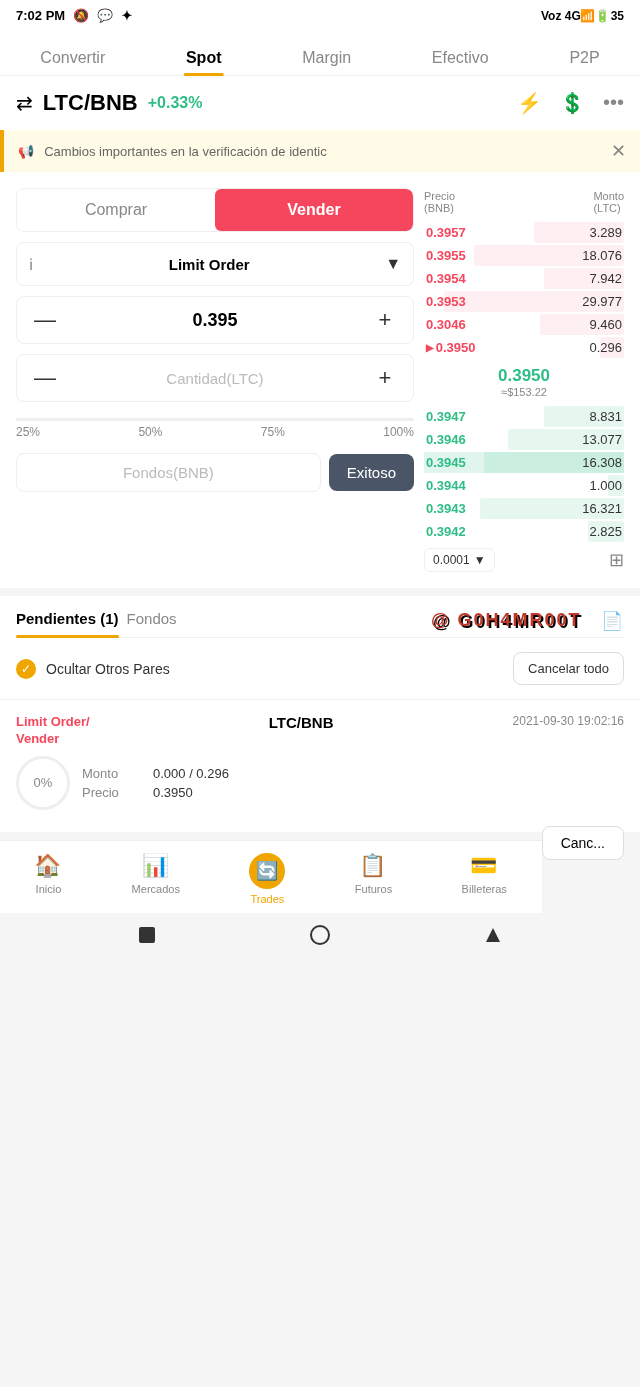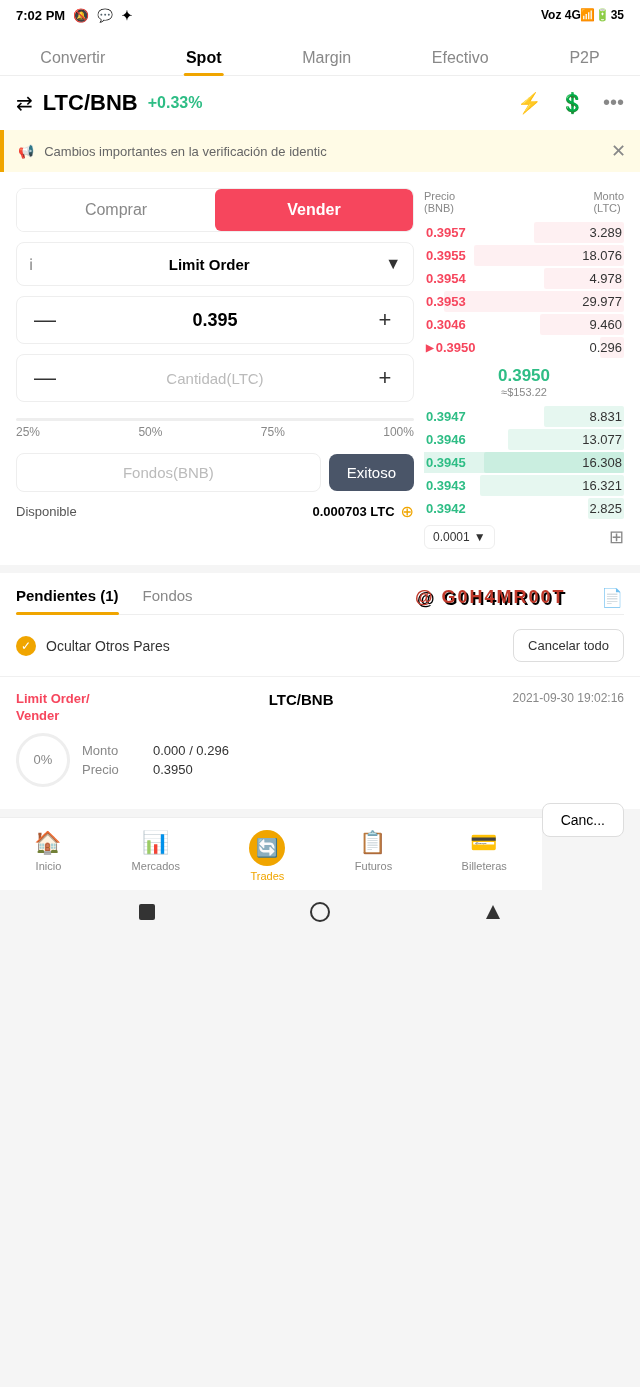--- a/index.html
+++ b/index.html
@@ -10,21 +10,21 @@
       width: 640px;
       min-height: 1387px;
       overflow-x: hidden;
     }
 
     
     .status-bar {
       background: #fff;
       display: flex;
       justify-content: space-between;
-      align-items: flex-start;
+      align-items: flex-end;
       padding: 8px 16px;
       font-size: 13px;
       font-weight: 600;
     }
     .status-left { display: flex; align-items: center; gap: 8px; }
     .status-right { display: flex; align-items: center; gap: 0; font-size: 12px; }
 
     
     .nav-tabs {
       background: #fff;
@@ -339,21 +339,21 @@
     }
 
     
     .pendientes-section {
       background: #fff;
       margin-top: 8px;
       padding: 0 16px;
     }
     .pendientes-tabs {
       display: flex;
-      gap: 24px;
+      gap: 8px;
       padding: 14px 0 0;
       border-bottom: 1px solid #eee;
     }
     .pendientes-tab {
       font-size: 15px;
       color: #888;
       padding-bottom: 10px;
       cursor: pointer;
       position: relative;
     }
@@ -602,25 +602,20 @@
         <span>75%</span>
         <span>100%</span>
       </div>
     </div>
 
     <div class="total-row">
       <div class="total-label">Fondos(BNB)</div>
       <button class="exitoso-btn">Exitoso</button>
     </div>
 
-    <div class="disponible-row">
-      <span>Disponible</span>
-      <span class="disponible-val">0.000703 LTC</span>
-      <span class="add-icon">⊕</span>
-    </div>
 
 
   </div>
 
   <div class="right-panel">
     <div class="ob-header">
       <span>Precio<br>(BNB)</span>
       <span>Monto<br>(LTC)</span>
     </div>
 
@@ -630,21 +625,21 @@
       <span class="ob-qty">3.289</span>
     </div>
     <div class="ob-row ask">
       <div class="ob-bg" style="width:75%"></div>
       <span class="ob-price">0.3955</span>
       <span class="ob-qty">18.076</span>
     </div>
     <div class="ob-row ask">
       <div class="ob-bg" style="width:40%"></div>
       <span class="ob-price">0.3954</span>
-      <span class="ob-qty">4.978</span>
+      <span class="ob-qty">7.942</span>
     </div>
     <div class="ob-row ask">
       <div class="ob-bg" style="width:90%"></div>
       <span class="ob-price">0.3953</span>
       <span class="ob-qty">29.977</span>
     </div>
     <div class="ob-row ask">
       <div class="ob-bg" style="width:42%"></div>
       <span class="ob-price">0.3046</span>
       <span class="ob-qty">9.460</span>
@@ -667,20 +662,25 @@
     </div>
     <div class="ob-row bid">
       <div class="ob-bg" style="width:58%"></div>
       <span class="ob-price">0.3946</span>
       <span class="ob-qty">13.077</span>
     </div>
     <div class="ob-row bid" style="background:rgba(46,189,133,0.15);">
       <div class="ob-bg" style="width:70%"></div>
       <span class="ob-price">0.3945</span>
       <span class="ob-qty">16.308</span>
+    </div>
+    <div class="ob-row bid">
+      <div class="ob-bg" style="width:8%"></div>
+      <span class="ob-price">0.3944</span>
+      <span class="ob-qty">1.000</span>
     </div>
     <div class="ob-row bid">
       <div class="ob-bg" style="width:72%"></div>
       <span class="ob-price">0.3943</span>
       <span class="ob-qty">16.321</span>
     </div>
     <div class="ob-row bid">
       <div class="ob-bg" style="width:18%"></div>
       <span class="ob-price">0.3942</span>
       <span class="ob-qty">2.825</span>

